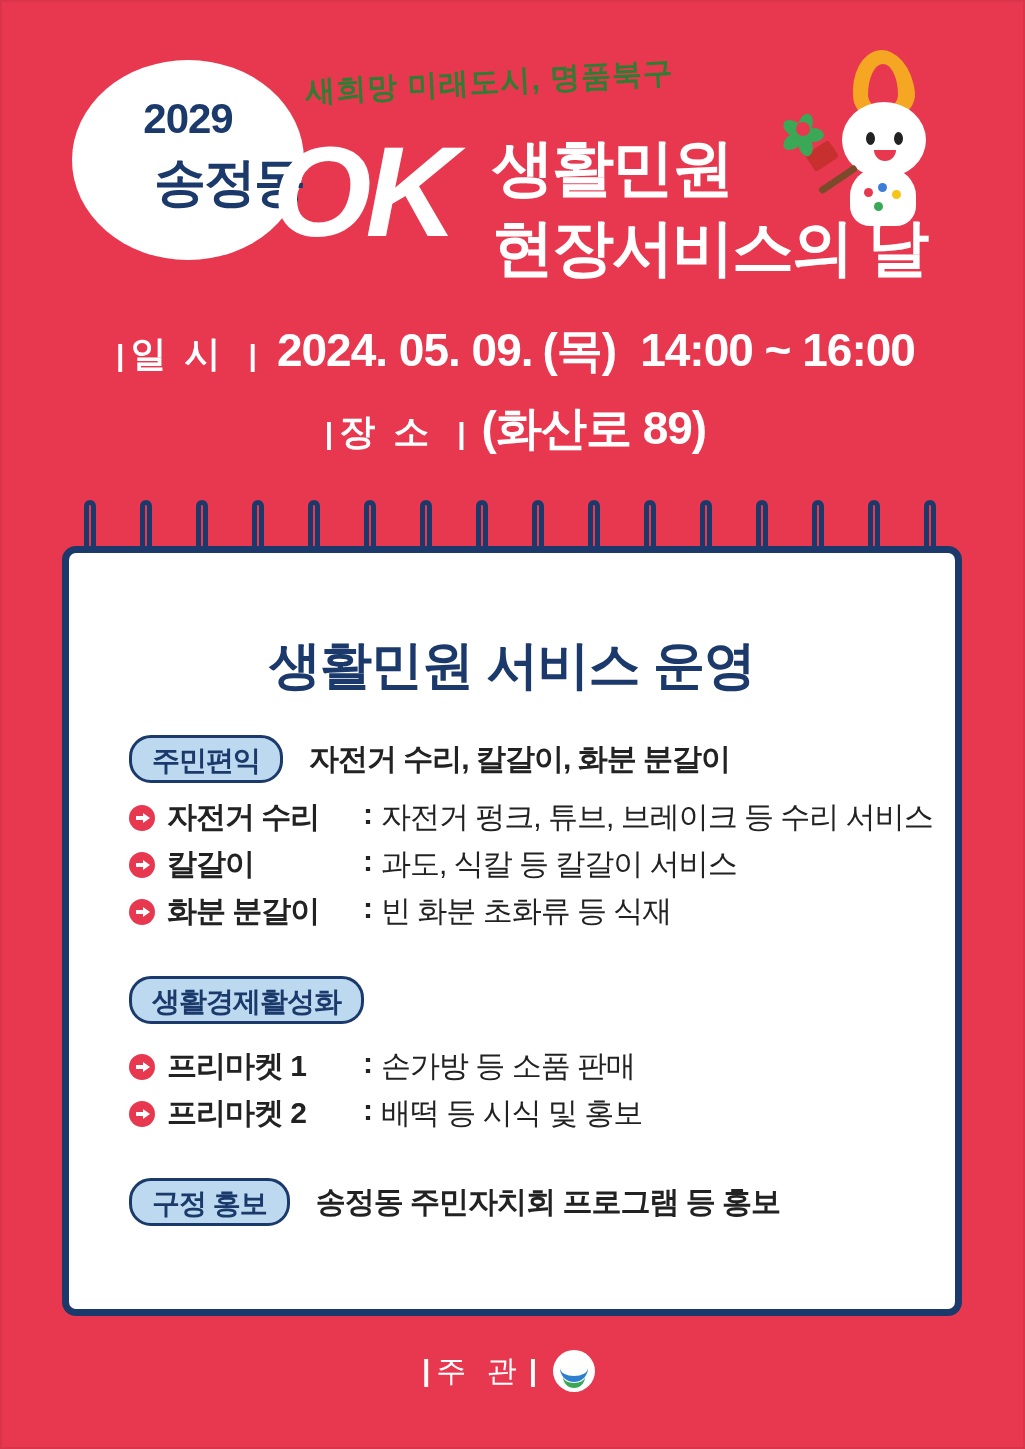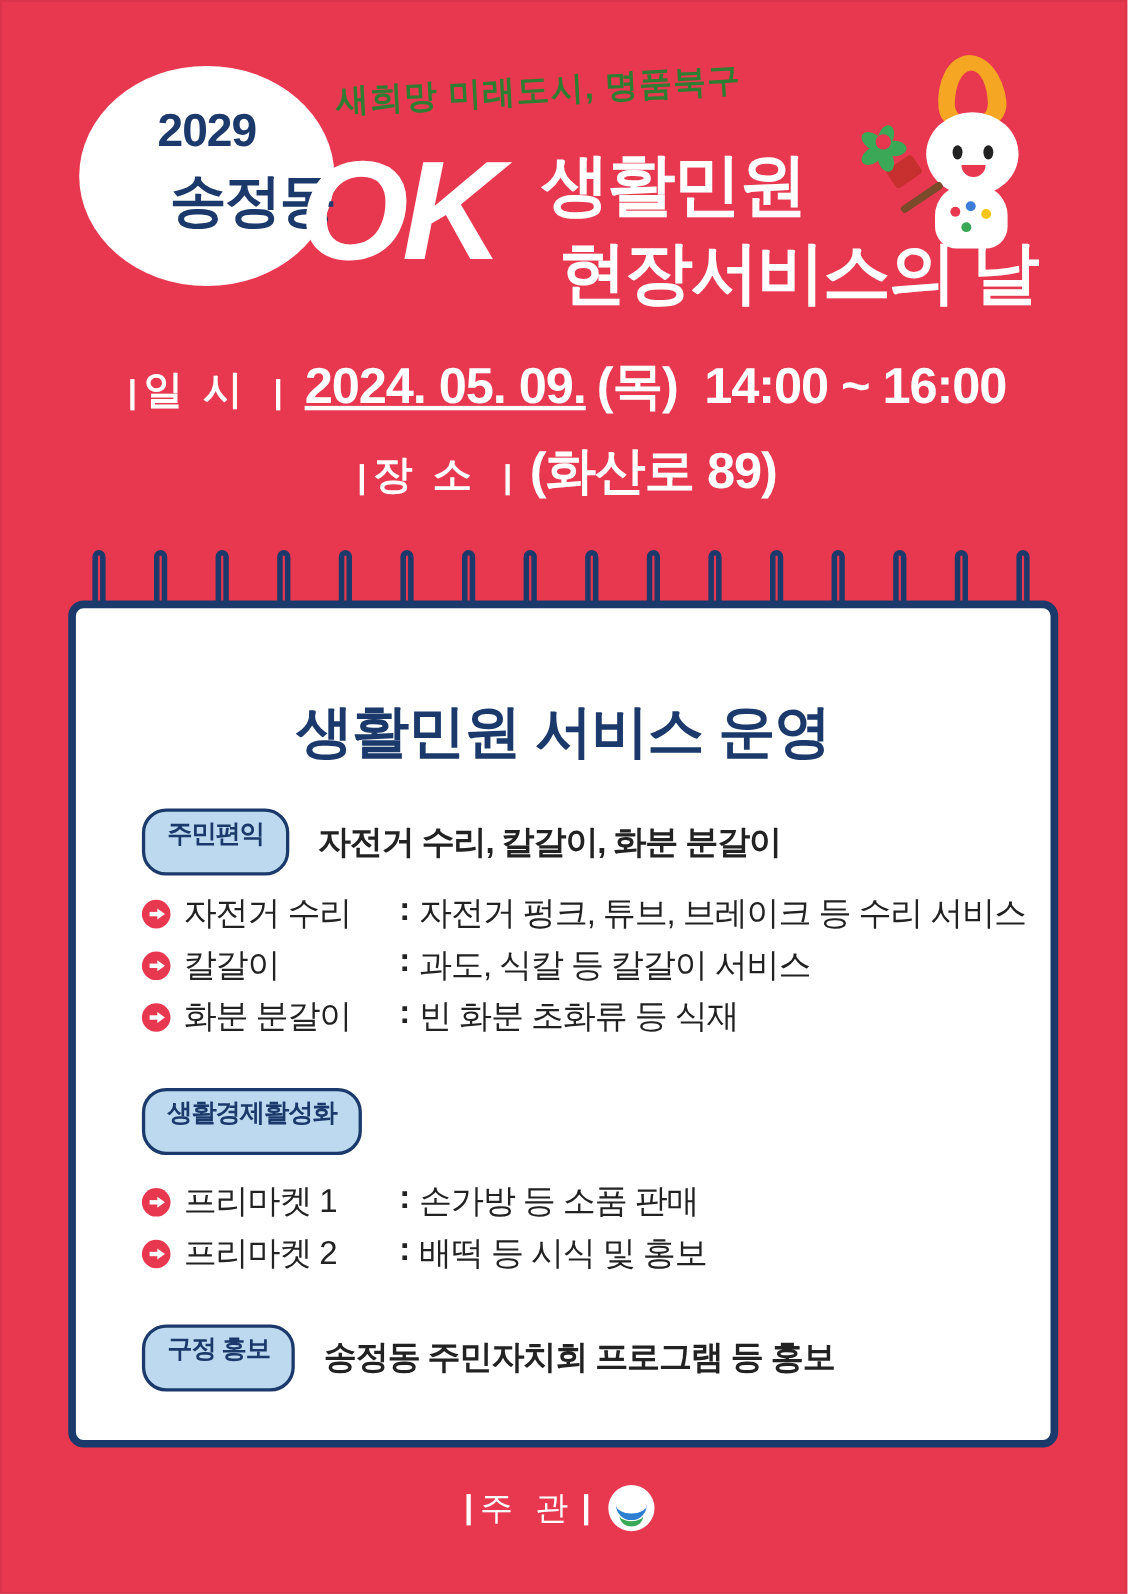--- a/index.html
+++ b/index.html
@@ -106,21 +106,20 @@
   }
   .title-line2 {
     position: absolute;
     left: 492px;
     top: 206px;
     font-size: 62px;
     font-weight: bold;
     color: #ffffff;
     letter-spacing: -2px;
     white-space: nowrap;
-    margin-left: 16px;
   }
   
   .mascot {
     position: absolute;
     left: 790px;
     top: 50px;
     width: 190px;
     height: 180px;
   }
   .mascot .flame {
@@ -321,23 +320,23 @@
   .section-head {
     display: flex;
     align-items: center;
   }
   .pill {
     display: inline-block;
     background: #bcd9ef;
     border: 3px solid #1b3a6b;
     border-radius: 22px;
     color: #1b3a6b;
-    font-size: 23px;
-    font-weight: bold;
-    padding: 4px 20px 20px 20px;
+    font-size: 28px;
+    font-weight: bold;
+    padding: 4px 20px 0 20px;
     letter-spacing: -1px;
     white-space: nowrap;
   }
   .head-note {
     font-size: 30px;
     font-weight: bold;
     color: #222222;
     margin-left: 26px;
     letter-spacing: -1px;
     white-space: nowrap;
@@ -375,21 +374,21 @@
     left: 14px;
     top: 8px;
     width: 0;
     height: 0;
     border-left: 7px solid #ffffff;
     border-top: 5px solid transparent;
     border-bottom: 5px solid transparent;
   }
   .bullet-term {
     font-size: 30px;
-    font-weight: normal;
+    font-weight: bold;
     color: #222222;
     letter-spacing: -1px;
     white-space: nowrap;
     width: 196px;
     flex: none;
   }
   .bullet-sep {
     font-size: 30px;
     font-weight: bold;
     color: #222222;
@@ -501,21 +500,21 @@
         <div class="core"></div>
       </div>
     </div>
   </div>
 
   <div class="info">
     <div class="info-row">
       <span class="footer-bar">|</span>
       <span class="info-label">일 시</span>
       <span class="footer-bar">|</span>
-      <span class="info-value" style="margin-left:14px;text-decoration:underline;">2024. 05. 09.</span>
+      <span class="info-value" style="margin-left:14px;">2024. 05. 09.</span>
       <span class="info-value small" style="margin-left:10px;">(목)</span>
       <span class="info-value" style="margin-left:24px;">14:00 ~ 16:00</span>
     </div>
     <div class="info-row">
       <span class="footer-bar">|</span>
       <span class="info-label">장 소</span>
       <span class="footer-bar">|</span>
       <span class="info-value small" style="margin-left:10px;">(화산로 89)</span>
     </div>
   </div>

